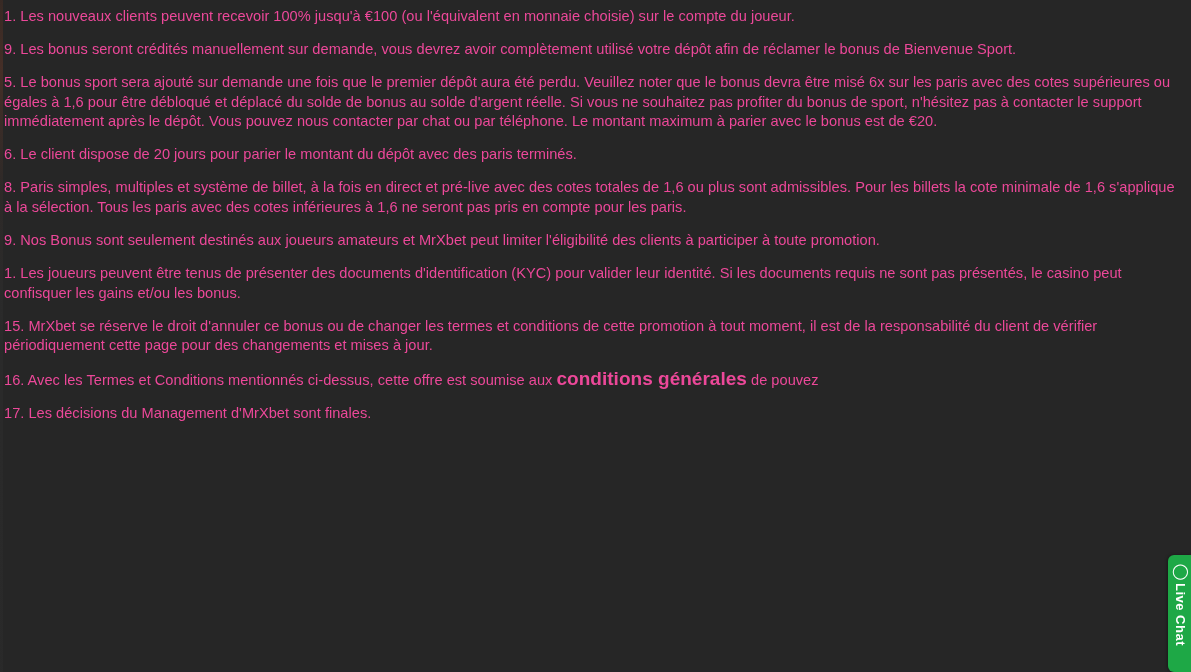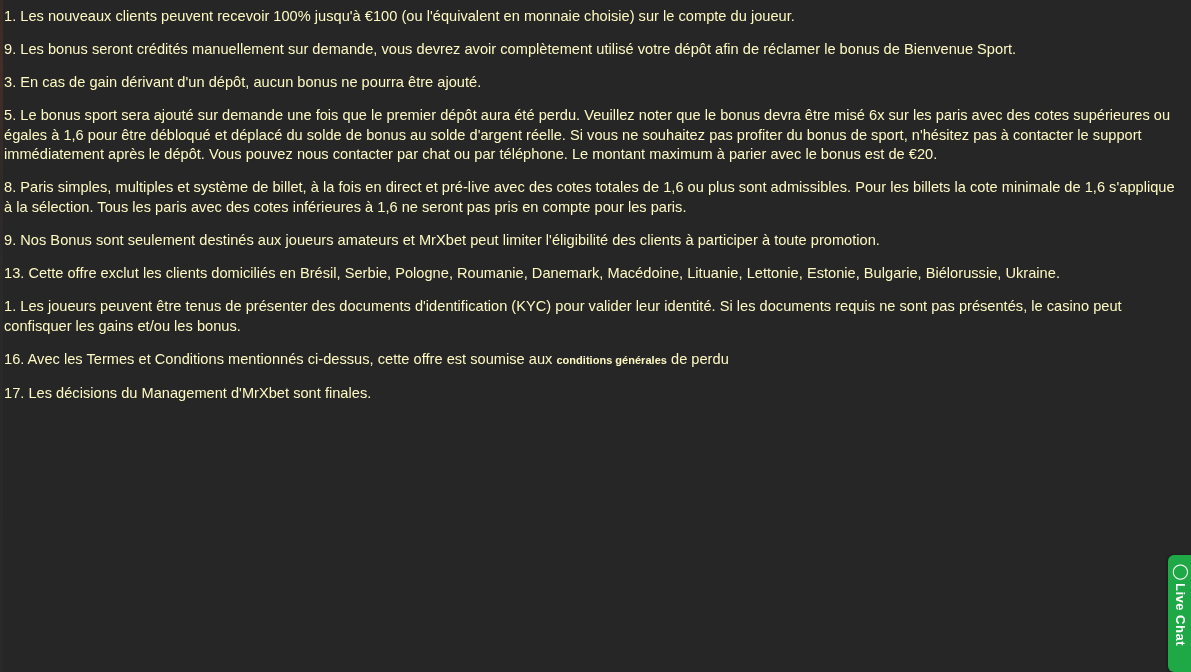--- a/index.html
+++ b/index.html
@@ -34,30 +34,30 @@
     position: absolute;
     left: 4px;
     top: 0;
     width: 1172px;
     padding-top: 6px;
     box-sizing: border-box;
   }
   .term {
     font-size: 14.6px;
     line-height: 19.5px;
-    color: #fef9c3;
+    color: #ec4899;
     margin: 0 0 13.6px 0;
     letter-spacing: 0.02px;
   }
   .term:first-child {
     margin-top: 1px;
   }
   .term strong {
     font-weight: bold;
-    font-size: 11px;
+    font-size: 19px;
   }
   
   #live-chat {
     position: absolute;
     right: 0;
     top: 555px;
     width: 23px;
     height: 117px;
     background: #1ea846;
     border-top-left-radius: 6px;
@@ -93,27 +93,27 @@
 </head>
 <body>
 
 <div id="page">
 
   <div class="left-edge"></div>
 
   <div class="terms">
     <p class="term">1. Les nouveaux clients peuvent recevoir 100% jusqu'à €100 (ou l'équivalent en monnaie choisie) sur le compte du joueur.</p>
     <p class="term">9. Les bonus seront crédités manuellement sur demande, vous devrez avoir complètement utilisé votre dépôt afin de réclamer le bonus de Bienvenue Sport.</p>
-    <p class="term">3. En cas de gain dérivant d'un dépôt, aucun bonus ne pourra être ajouté.</p>
     <p class="term">5. Le bonus sport sera ajouté sur demande une fois que le premier dépôt aura été perdu. Veuillez noter que le bonus devra être misé 6x sur les paris avec des cotes supérieures ou égales à 1,6 pour être débloqué et déplacé du solde de bonus au solde d'argent réelle. Si vous ne souhaitez pas profiter du bonus de sport, n'hésitez pas à contacter le support immédiatement après le dépôt. Vous pouvez nous contacter par chat ou par téléphone. Le montant maximum à parier avec le bonus est de €20.</p>
+    <p class="term">6. Le client dispose de 20 jours pour parier le montant du dépôt avec des paris terminés.</p>
     <p class="term">8. Paris simples, multiples et système de billet, à la fois en direct et pré-live avec des cotes totales de 1,6 ou plus sont admissibles. Pour les billets la cote minimale de 1,6 s'applique à la sélection. Tous les paris avec des cotes inférieures à 1,6 ne seront pas pris en compte pour les paris.</p>
     <p class="term">9. Nos Bonus sont seulement destinés aux joueurs amateurs et MrXbet peut limiter l'éligibilité des clients à participer à toute promotion.</p>
-    <p class="term">13. Cette offre exclut les clients domiciliés en Brésil, Serbie, Pologne, Roumanie, Danemark, Macédoine, Lituanie, Lettonie, Estonie, Bulgarie, Biélorussie, Ukraine.</p>
     <p class="term">1. Les joueurs peuvent être tenus de présenter des documents d'identification (KYC) pour valider leur identité. Si les documents requis ne sont pas présentés, le casino peut confisquer les gains et/ou les bonus.</p>
-    <p class="term"><span>16. Avec les Termes et Conditions mentionnés ci-dessus, cette offre est soumise aux </span><strong>conditions générales</strong><span> de perdu</span></p>
+    <p class="term">15. MrXbet se réserve le droit d'annuler ce bonus ou de changer les termes et conditions de cette promotion à tout moment, il est de la responsabilité du client de vérifier périodiquement cette page pour des changements et mises à jour.</p>
+    <p class="term"><span>16. Avec les Termes et Conditions mentionnés ci-dessus, cette offre est soumise aux </span><strong>conditions générales</strong><span> de pouvez</span></p>
     <p class="term">17. Les décisions du Management d'MrXbet sont finales.</p>
   </div>
 
   <div id="live-chat">
     <span class="chat-icon">◯</span>
     <span class="chat-label">Live Chat</span>
   </div>
 
 </div>
 

